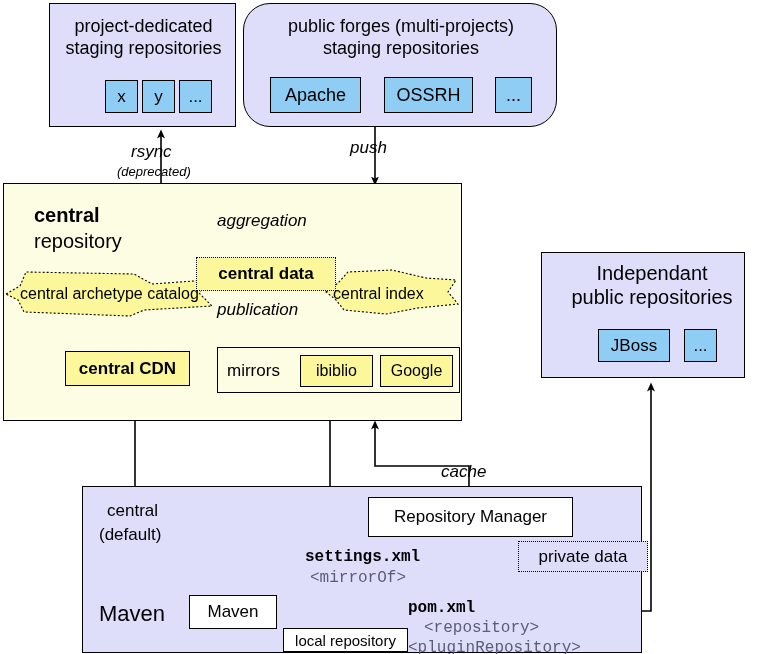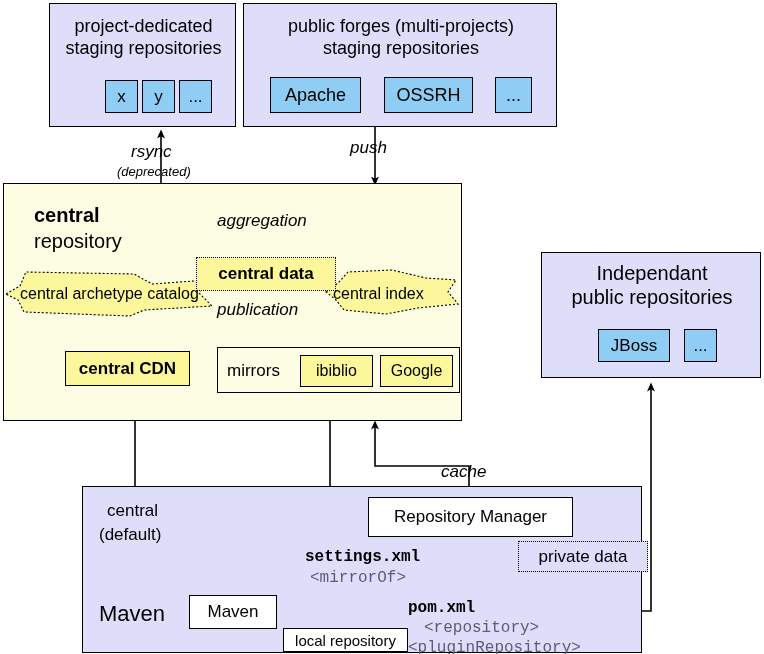--- a/index.html
+++ b/index.html
@@ -83,21 +83,21 @@
       <span>x</span>
     </div>
     <div class="box blue ctr t17" style="left:92px;top:76px;width:33px;height:33px;">
       <span>y</span>
     </div>
     <div class="box blue ctr t17" style="left:129px;top:76px;width:33px;height:33px;">
       <span>...</span>
     </div>
   </div>
 
-  <div class="box lav" style="left:243px;top:3px;width:314px;height:124px;">
+  <div class="box lav" style="left:243px;top:3px;width:314px;height:124px;border-radius:27px;">
     <div class="lbl t18" style="left:0;top:12px;width:314px;text-align:center;">public forges (multi-projects)</div>
     <div class="lbl t18" style="left:0;top:34px;width:314px;text-align:center;">staging repositories</div>
     <div class="box blue ctr t18" style="left:26px;top:73px;width:91px;height:36px;">
       <span>Apache</span>
     </div>
     <div class="box blue ctr t18" style="left:140px;top:73px;width:89px;height:36px;text-align:center;">
       <span>OSSRH</span>
     </div>
     <div class="box blue ctr t18" style="left:251px;top:73px;width:37px;height:36px;">
       <span>...</span>
@@ -137,21 +137,21 @@
   <svg class="burst" style="left:322px;top:264px;width:140px;height:56px;" viewBox="0 0 140 56">
     <path d="M4,28 L16,19 L26,8 L70,6 L104,14 L134,16 L126,28 L136,40 L96,44 L64,50 L22,46 L14,36 Z" fill="#fbf79a" stroke="#000" stroke-width="1.1" stroke-dasharray="2,2"></path>
   </svg>
   <div class="lbl t16" style="left:20px;top:285px;">central archetype catalog</div>
   <div class="lbl t16" style="left:333px;top:285px;">central index</div>
 
   <div class="box yellow dotted ctr t17 bold" style="left:196px;top:257px;width:140px;height:34px;background:#fbf79a;">
     <span>central data</span>
   </div>
 
-  <div class="box lav" style="left:541px;top:252px;width:220px;height:126px;">
+  <div class="box lav" style="left:541px;top:252px;width:204px;height:126px;">
     <div class="lbl t20" style="left:0;top:9px;width:220px;text-align:center;">Independant</div>
     <div class="lbl t20" style="left:0;top:33px;width:220px;text-align:center;">public repositories</div>
     <div class="box blue ctr t17" style="left:56px;top:76px;width:72px;height:33px;">
       <span>JBoss</span>
     </div>
     <div class="box blue ctr t17" style="left:142px;top:76px;width:33px;height:33px;">
       <span>...</span>
     </div>
   </div>
 

